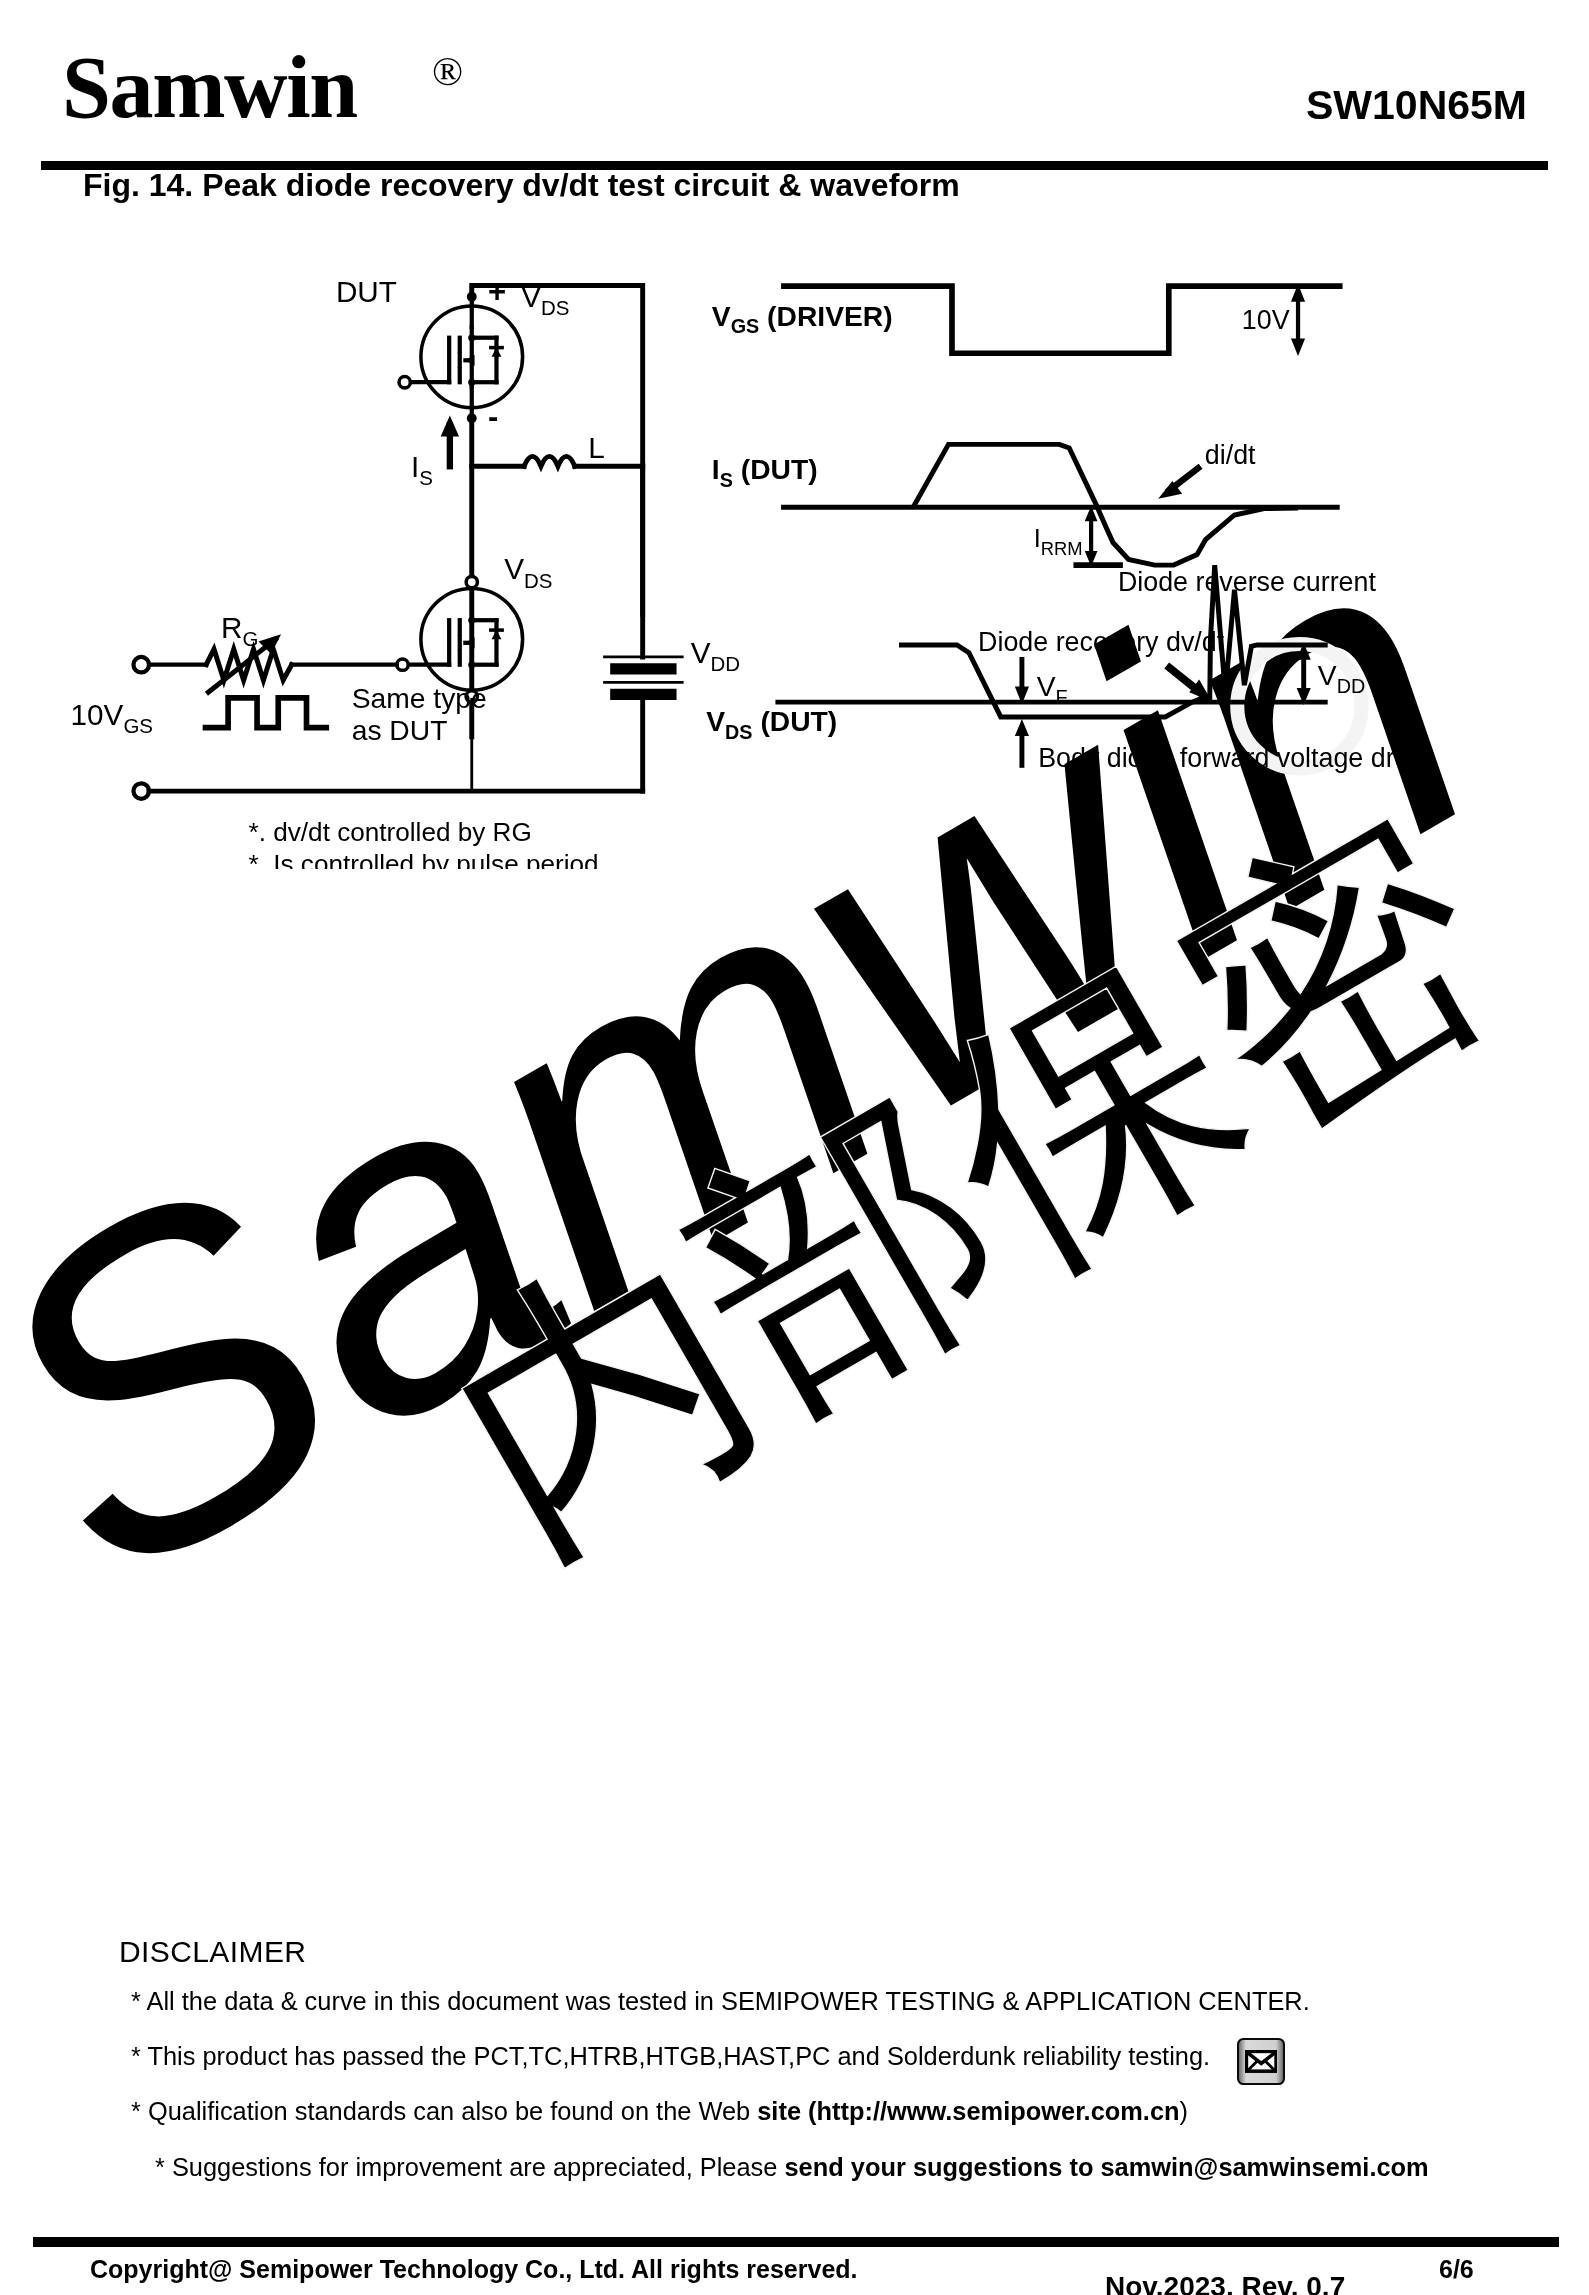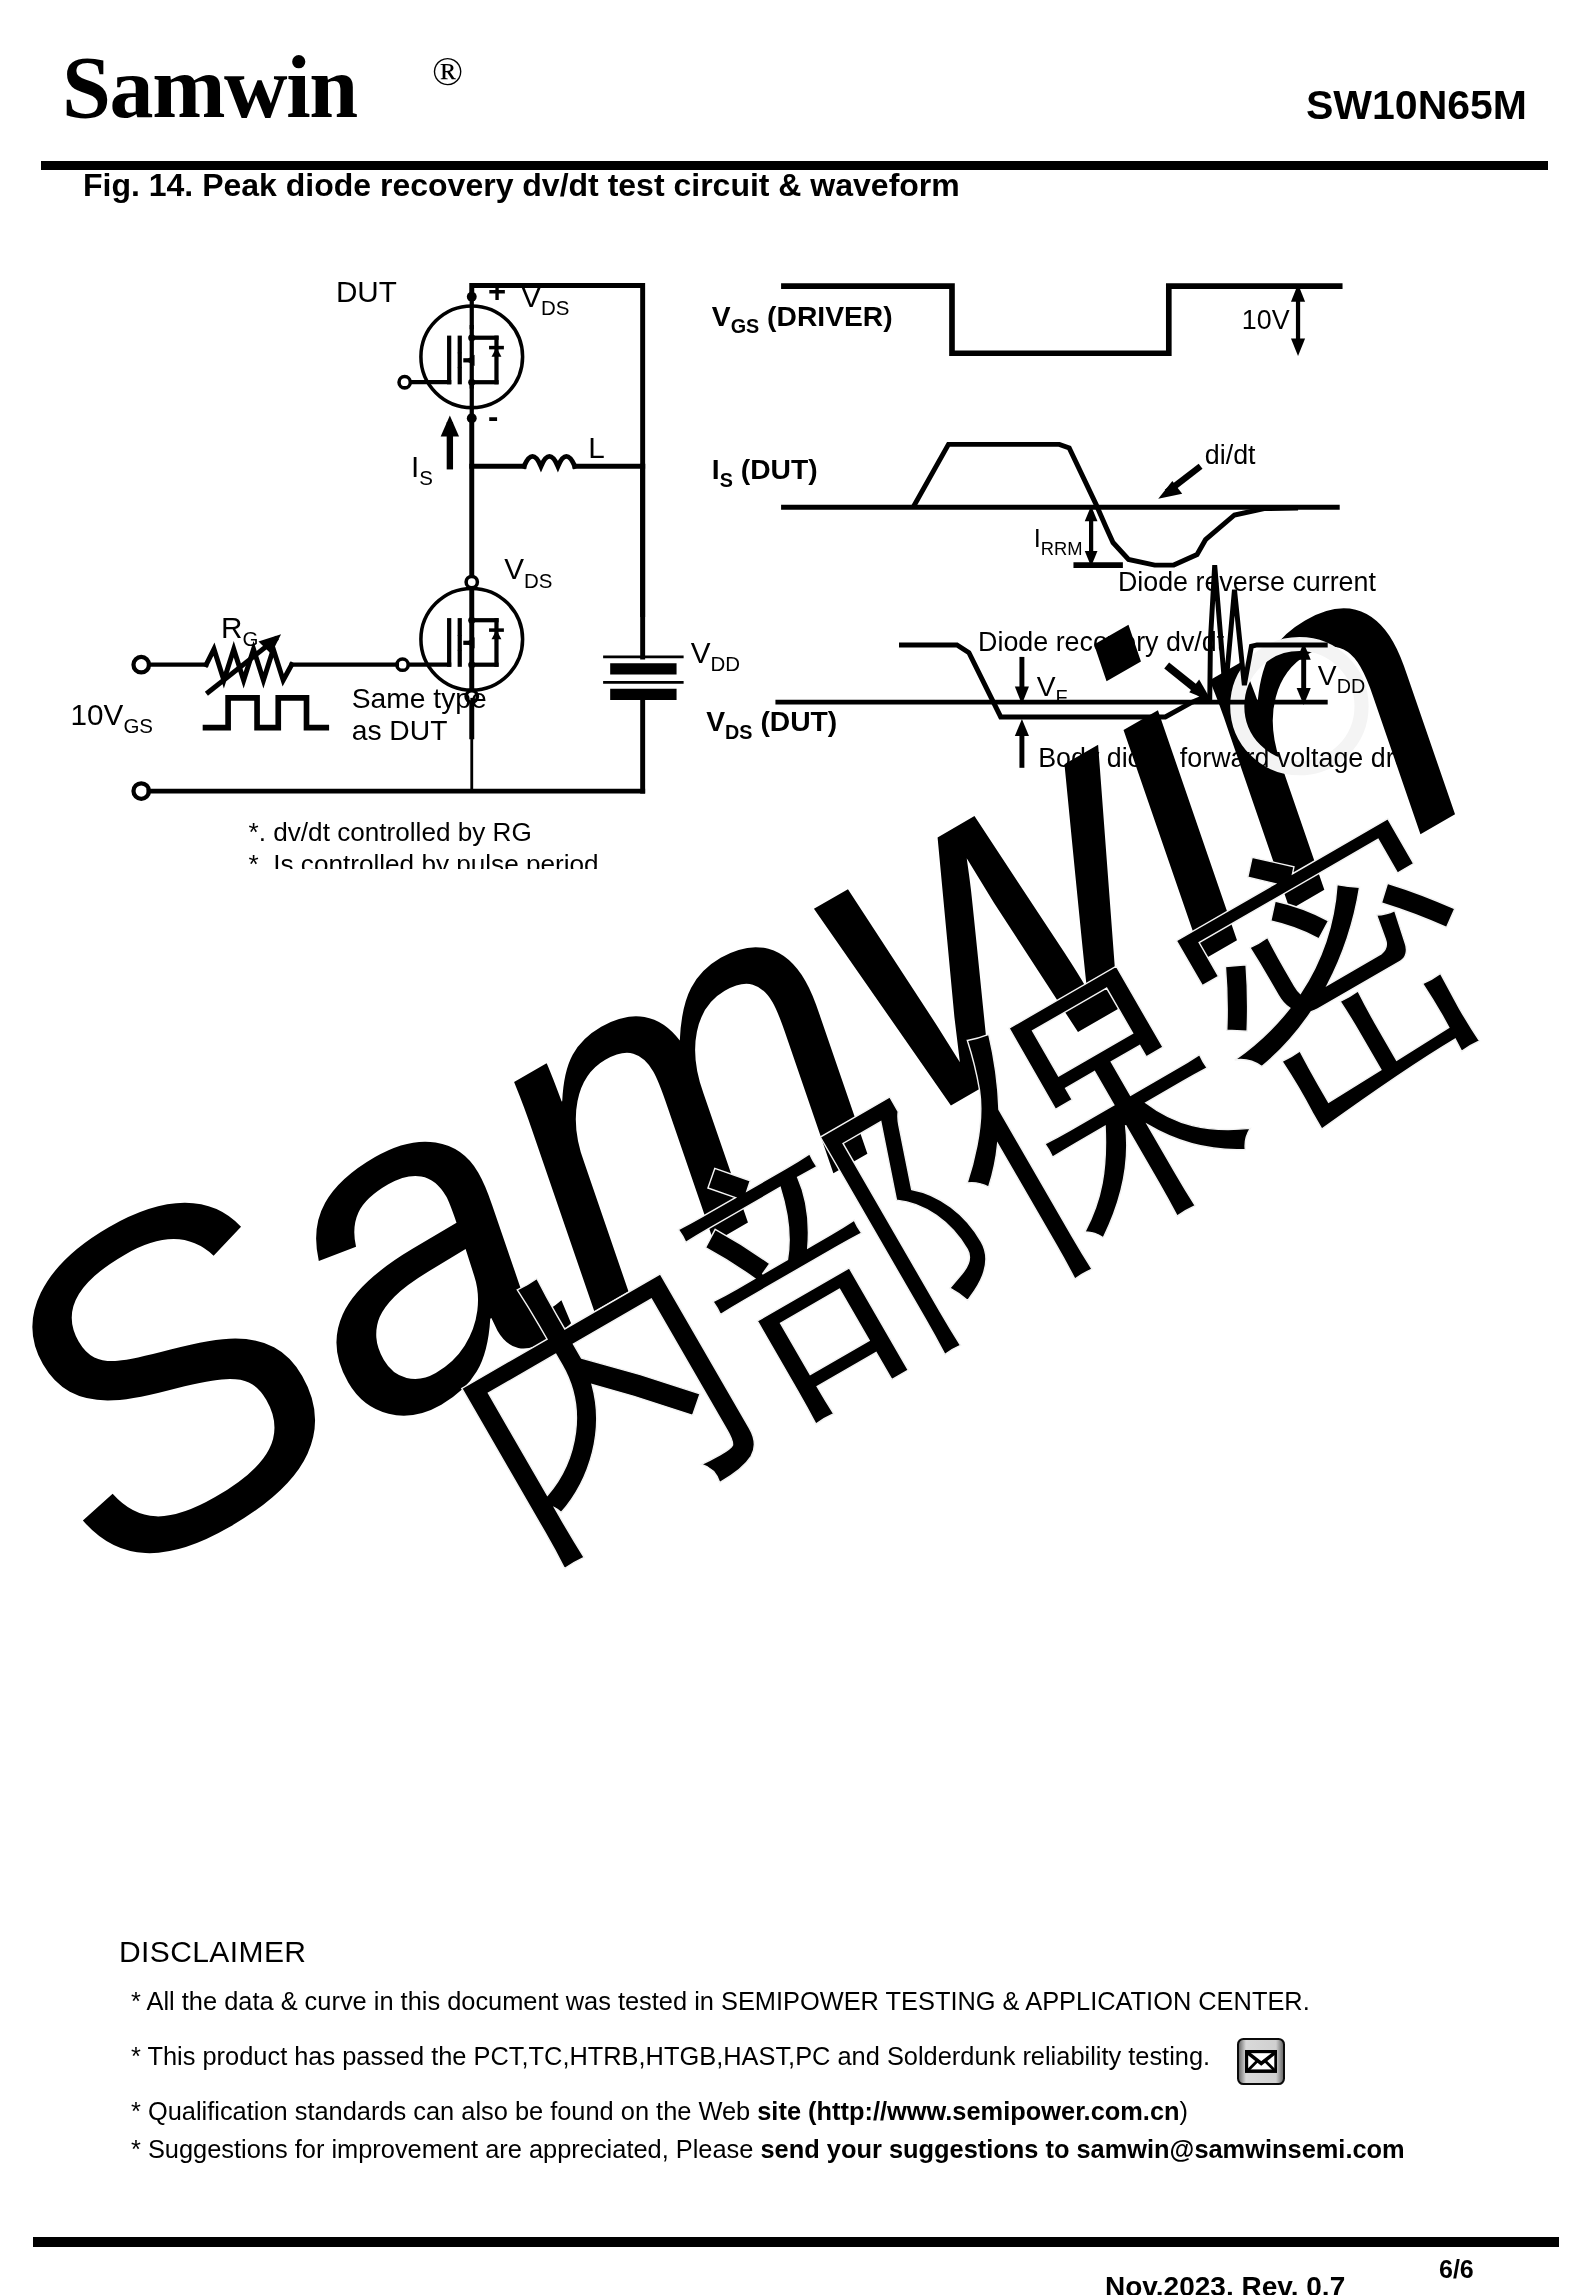--- a/index.html
+++ b/index.html
@@ -113,21 +113,21 @@
     position: absolute;
     left: 131px;
     font-size: 25.4px;
     white-space: nowrap;
     letter-spacing: 0px;
   }
   .disc-line .b { font-weight: bold; text-align: center; }
   #disc-l1 { top: 52px; }
   #disc-l2 { top: 107px; }
   #disc-l3 { top: 162px; }
-  #disc-l4 { top: 200px; }
+  #disc-l4 { top: 218px; margin-left: 24px; }
 
   #mail-icon-btn {
     position: absolute;
     left: 1237px;
     top: 2038px;
     width: 48px;
     height: 47px;
     border-radius: 6.4px;
     background: linear-gradient(to right,#6e6e6e 0%,#d9d9d9 16%,#d0d0d0 84%,#6e6e6e 100%);
     border: 2.8px solid #0b0b0b;
@@ -414,16 +414,17 @@
 <div id="mail-icon-btn">
   <svg width="32.5" height="22.6" viewBox="0 0 46 32">
     <rect x="2" y="2" width="42" height="28" fill="#ffffff" stroke="#000" stroke-width="5"></rect>
     <path d="M4,4 L23,19 L42,4" fill="none" stroke="#000" stroke-width="5"></path>
     <path d="M4,29 L17,16 M42,29 L29,16" fill="none" stroke="#000" stroke-width="4"></path>
   </svg>
 </div>
 
 <div id="footer-rule"></div>
 <div id="footer">
+  <div id="footer-copyright">Copyright@ Semipower Technology Co., Ltd. All rights reserved.</div>
   <div id="footer-revision">Nov.2023. Rev. 0.7</div>
   <div id="footer-page">6/6</div>
 </div>
 
 
 </body></html>

